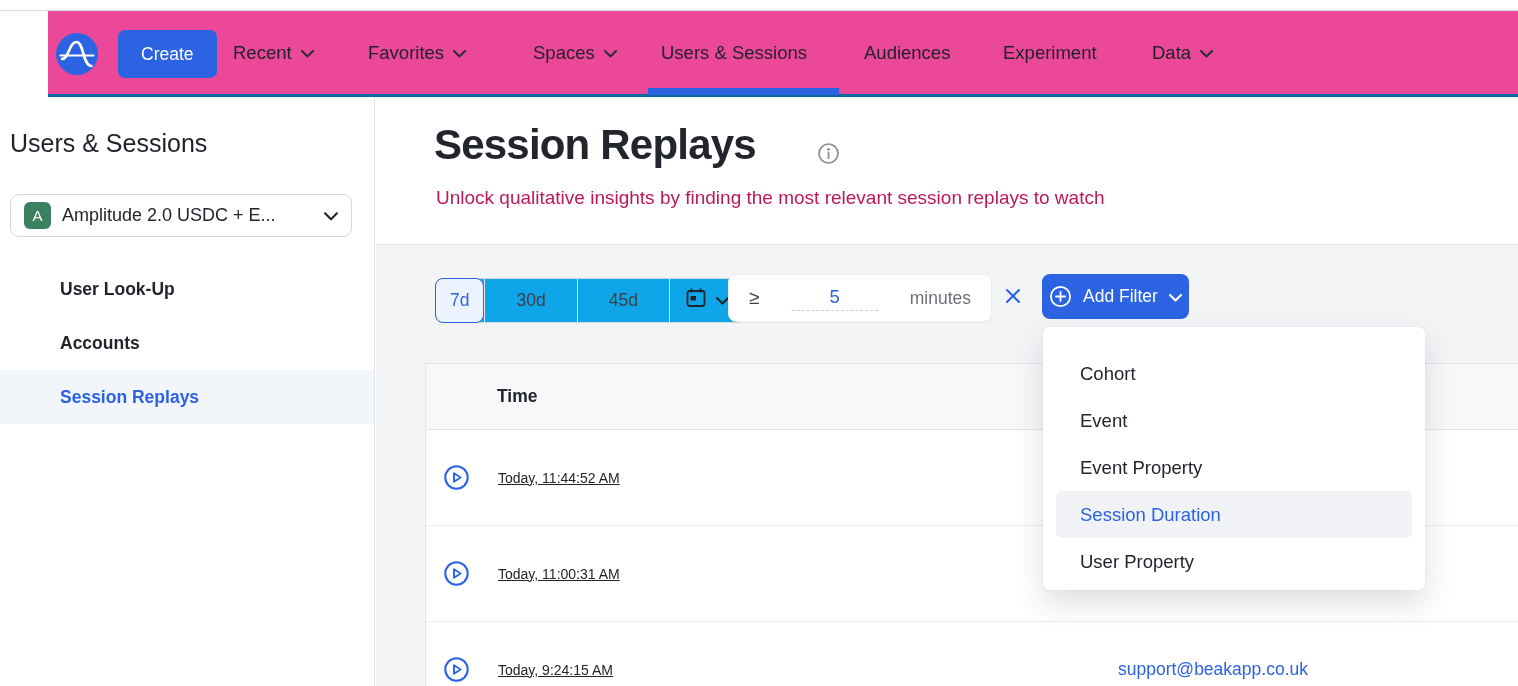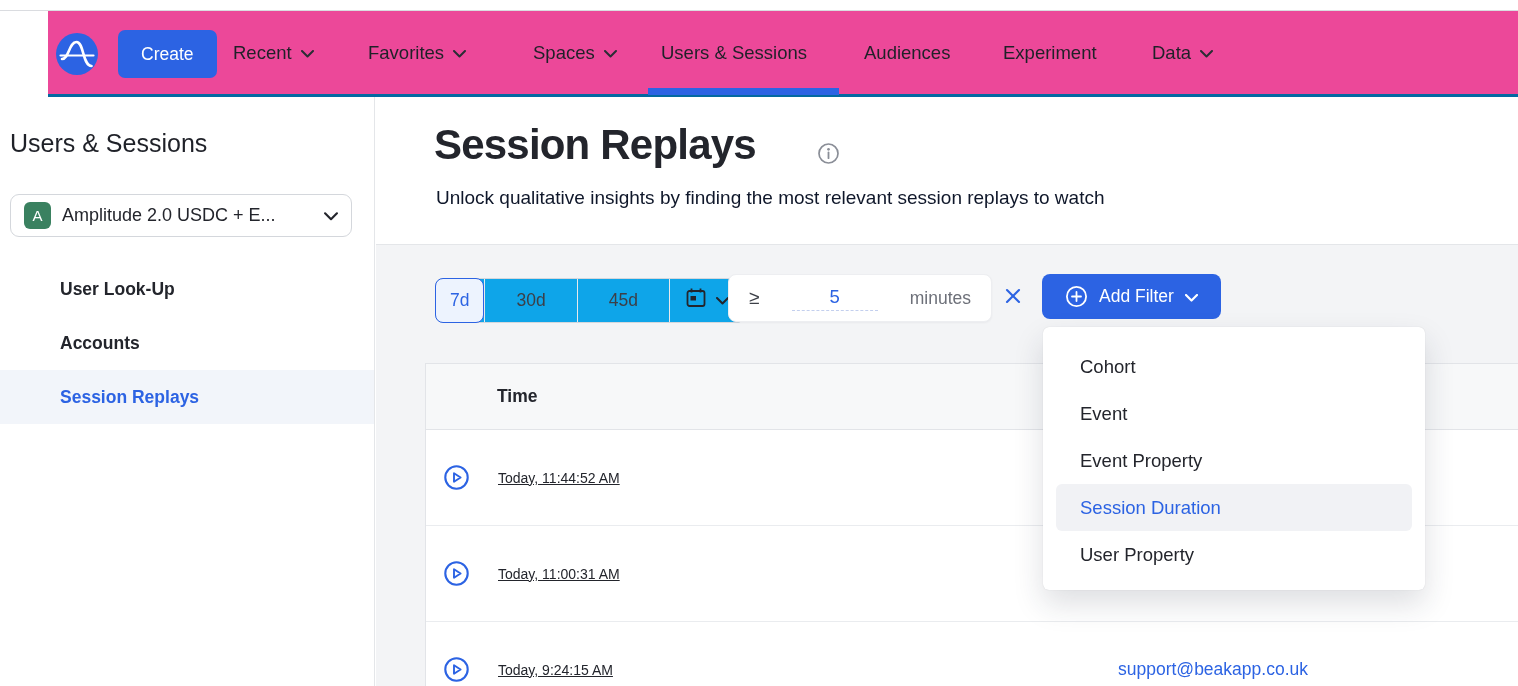--- a/index.html
+++ b/index.html
@@ -32,60 +32,60 @@
   .project-badge { width:27px; height:27px; background:#3a8160; border-radius:6px; color:#fff; font-size:15px; display:flex; align-items:center; justify-content:center; flex:none; }
   .project-name { flex:1; font-size:18px; color:#23252c; white-space:nowrap; overflow:hidden; }
   .project-selector .chev { color:#23252c; display:flex; margin-top:2px; }
   .sb-item { position:absolute; left:0; width:100%; height:54px; display:flex; align-items:center; padding-left:60px; font-size:17.5px; font-weight:700; color:#23252c; cursor:pointer; }
   .sb-item.active { background:#f2f5fa; color:#2c63e3; }
   
   .main { position:absolute; left:376px; top:97px; right:0; bottom:0; }
   .title-section { position:absolute; top:0; left:0; right:0; height:148px; background:#fff; border-bottom:1px solid #e4e6e9; }
   .page-title { position:absolute; left:58px; top:24px; font-size:42px; font-weight:700; letter-spacing:-0.8px; color:#23252c; }
   .info-ic { position:absolute; left:441px; top:45px; cursor:pointer; }
-  .page-subtitle { position:absolute; left:60px; top:90px; font-size:19px; color:#0f172a; }
+  .page-subtitle { position:absolute; left:60px; top:90px; font-size:19px; color:#be185d; }
   .content { position:absolute; top:148px; left:0; right:0; bottom:0; background:#f3f4f6; }
   
   .seg-group { position:absolute; left:59px; top:33px; height:45px; background:#0ea5e9; border:1px solid #d4d7dc; border-radius:8px; display:flex; align-items:stretch; }
   .seg { display:flex; align-items:center; justify-content:center; padding:0 31px; font-size:17.5px; color:#3c3f47; border-left:1px solid #e7e9ec; cursor:pointer; }
   .seg:first-child { border-left:none; }
   .seg.active { margin:-1px 0 -1px -1px; border:1px solid #2c63e3; border-radius:8px; background:#edf3fe; color:#2c63e3; padding:0 14px; }
   .seg.cal { gap:9px; padding:0 15px; }
   
   .duration-chip {
     position:absolute; left:352px; top:29px; width:264px; height:48px; background:#fff;
     border:1px solid #edeef1; border-radius:8px; box-shadow:0 1px 2px rgba(30,35,50,.05);
     display:flex; align-items:center; padding:0 20px;
   }
   .duration-op { font-size:19px; color:#3c3f47; cursor:pointer; }
   .duration-val-wrap { flex:1; text-align:center; }
   .duration-val { display:inline-block; min-width:86px; text-align:center; color:#2c63e3; font-size:18.5px; border-bottom:1px dashed #c3cfee; padding-bottom:2px; cursor:text; }
   .duration-unit { font-size:17.5px; color:#6d7079; }
   .x-btn { position:absolute; left:627px; top:41px; width:22px; height:22px; cursor:pointer; background:none; border:none; display:flex; }
   
   .add-filter-btn {
-    position:absolute; left:666px; top:29px; height:45px; padding:0 23px;
+    position:absolute; left:666px; top:29px; height:45px; padding:0 7px;
     background:#2c63e3; border:none; border-radius:8px; color:#fff;
     display:flex; align-items:center; gap:11px; font-size:17.5px; font-weight:500; cursor:pointer;
     font-family:inherit;
   }
   .add-filter-btn .chev { display:flex; margin-top:2px; }
   
   .table-card { position:absolute; left:49px; top:118px; right:-2px; bottom:-2px; background:#fff; border:1px solid #e2e4e8; }
   .thead { height:66px; background:#f7f8f9; border-bottom:1px solid #e2e4e8; display:flex; align-items:center; }
   .th-time { margin-left:71px; font-size:17.5px; font-weight:700; color:#23252c; }
   .trow { position:relative; height:96px; border-bottom:1px solid #eaecef; display:flex; align-items:center; cursor:pointer; }
   .play-ic { margin-left:17px; display:flex; flex:none; cursor:pointer; }
   .row-time { margin-left:28px; font-size:14px; color:#23252c;text-decoration:underline; }
   .row-email { position:absolute; left:692px; font-size:17.5px; color:#2c63e3; cursor:pointer; }
   
   .filter-menu {
     position:absolute; left:1043px; top:327px; width:382px; height:263px; background:#fff;
     border-radius:6px; box-shadow:0 0 1px rgba(20,25,40,.18), 0 14px 30px rgba(35,40,60,.15);
-    z-index:20; padding-top:16px;
+    z-index:20; padding-top:23px;
   }
   .menu-item { height:47px; margin:0 13px; border-radius:6px; display:flex; align-items:center; padding-left:24px; font-size:18.5px; color:#23252c; cursor:pointer; }
   .menu-item.highlight { background:#f1f2f5; color:#2c63e3; }
 </style>
 </head>
 <body>
 
 <div class="top-hairline"></div>
 
 <header class="navbar">

